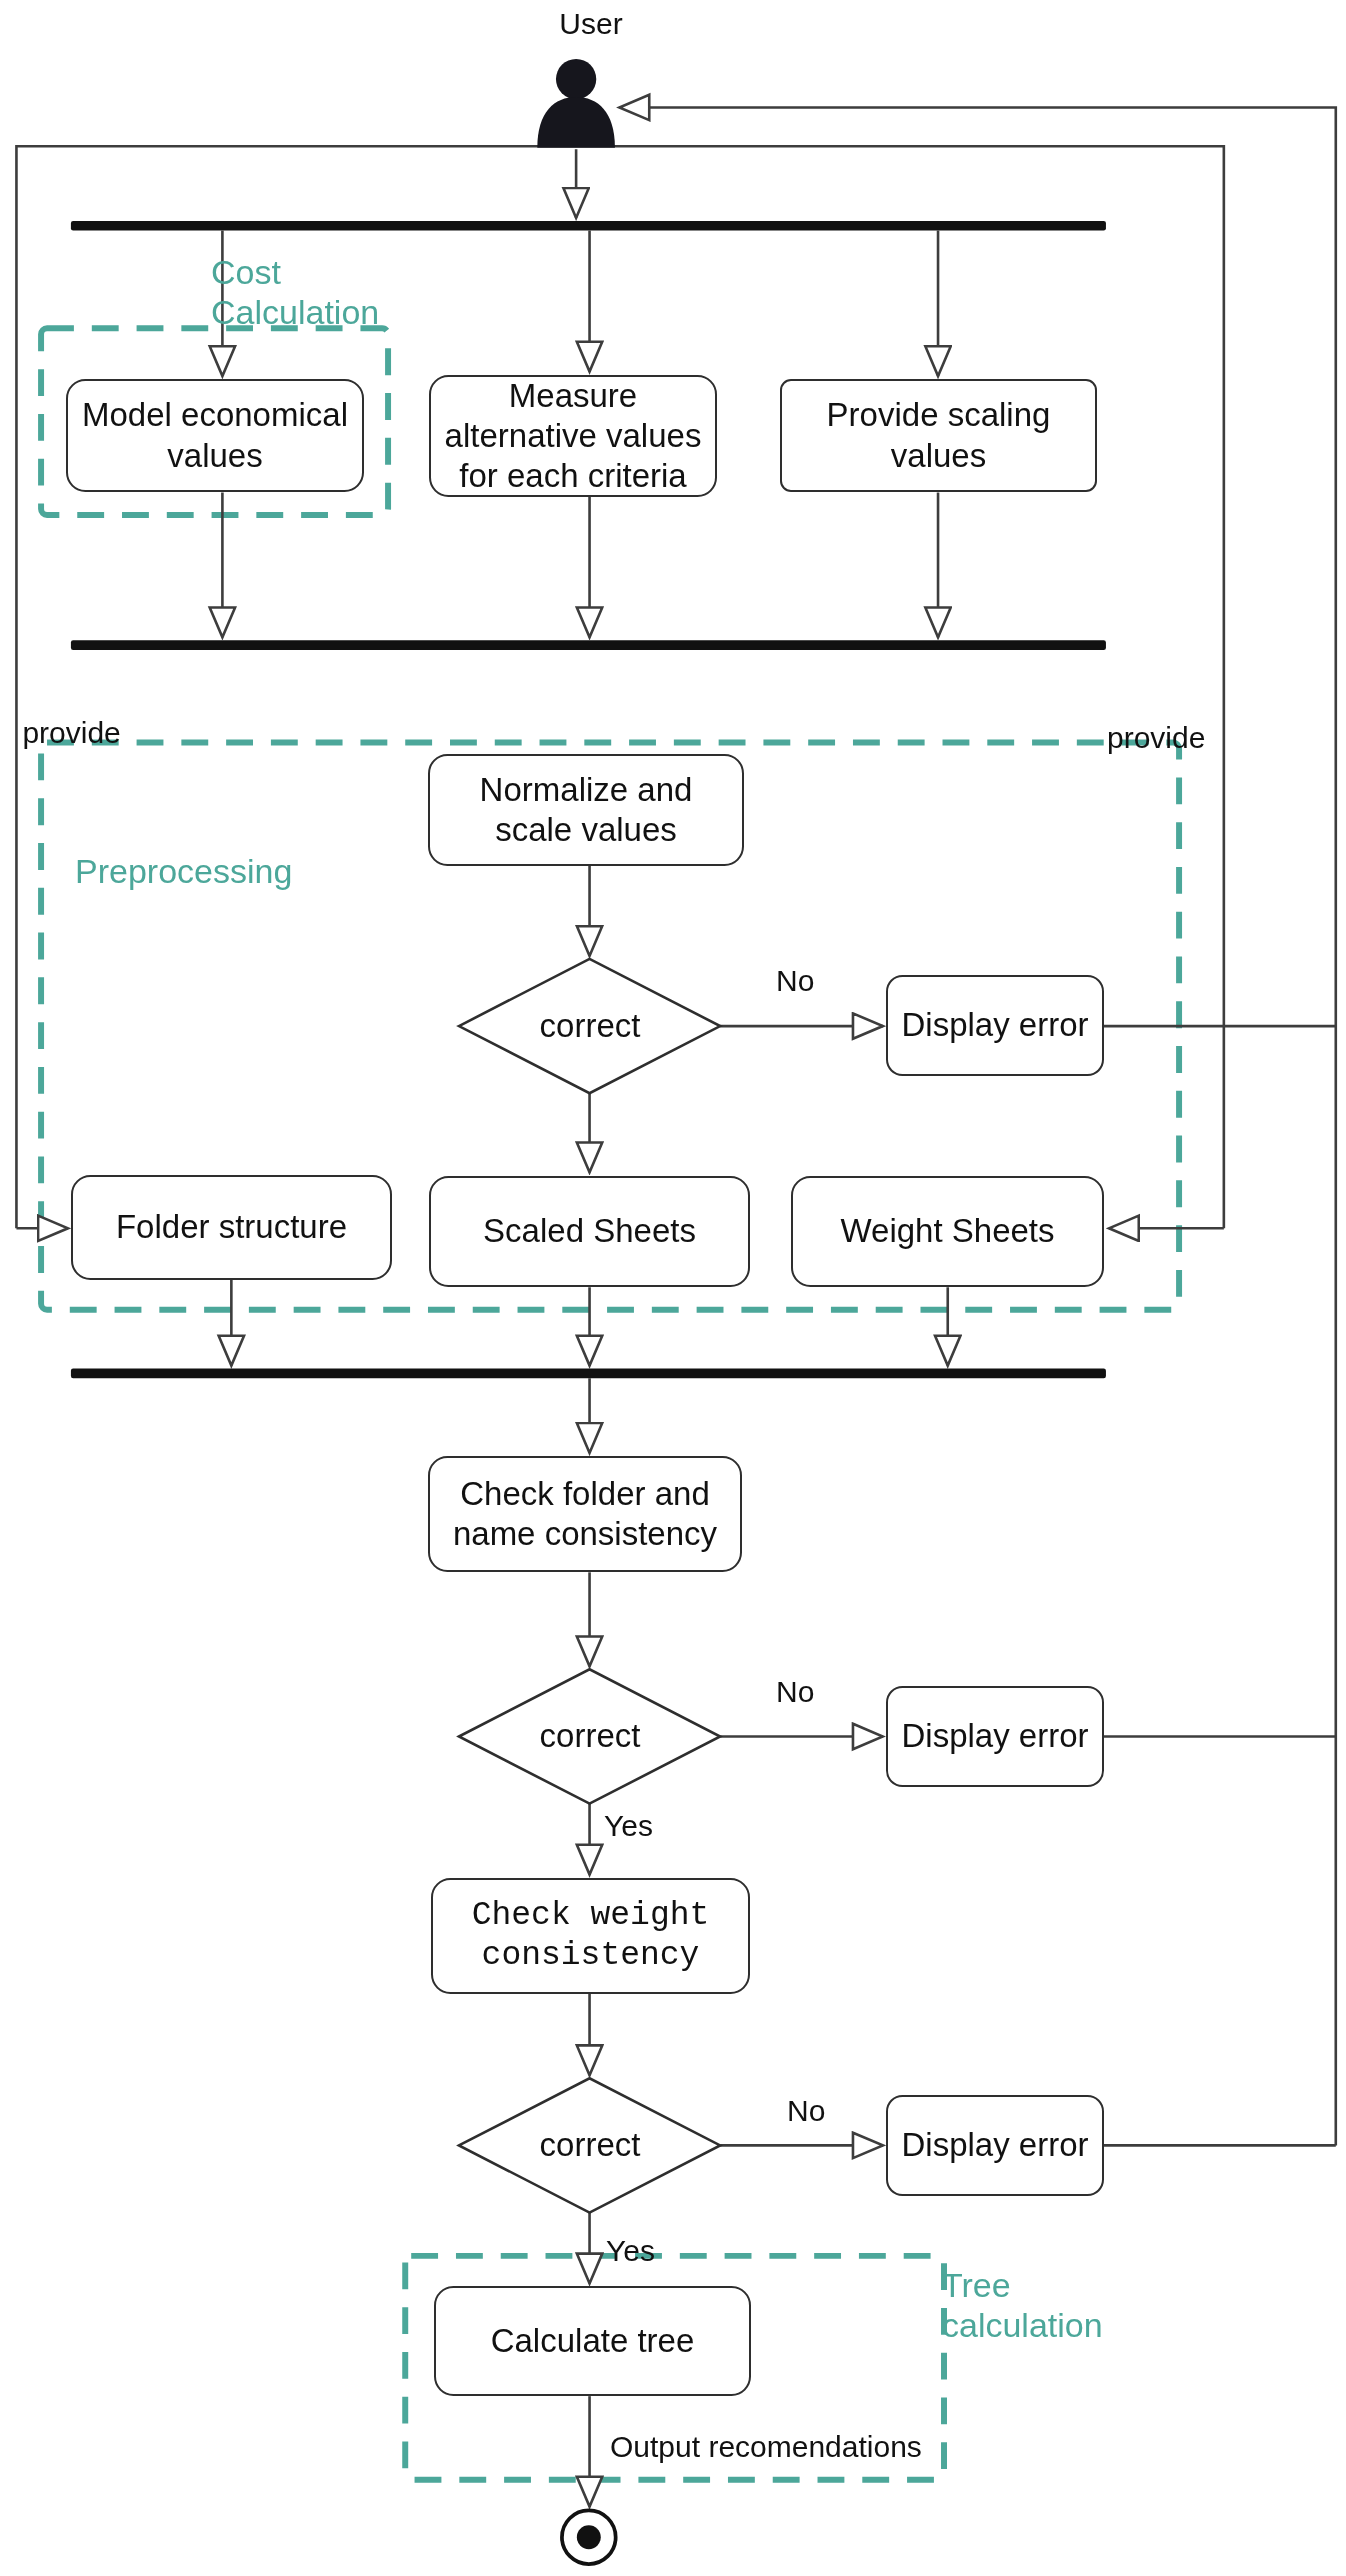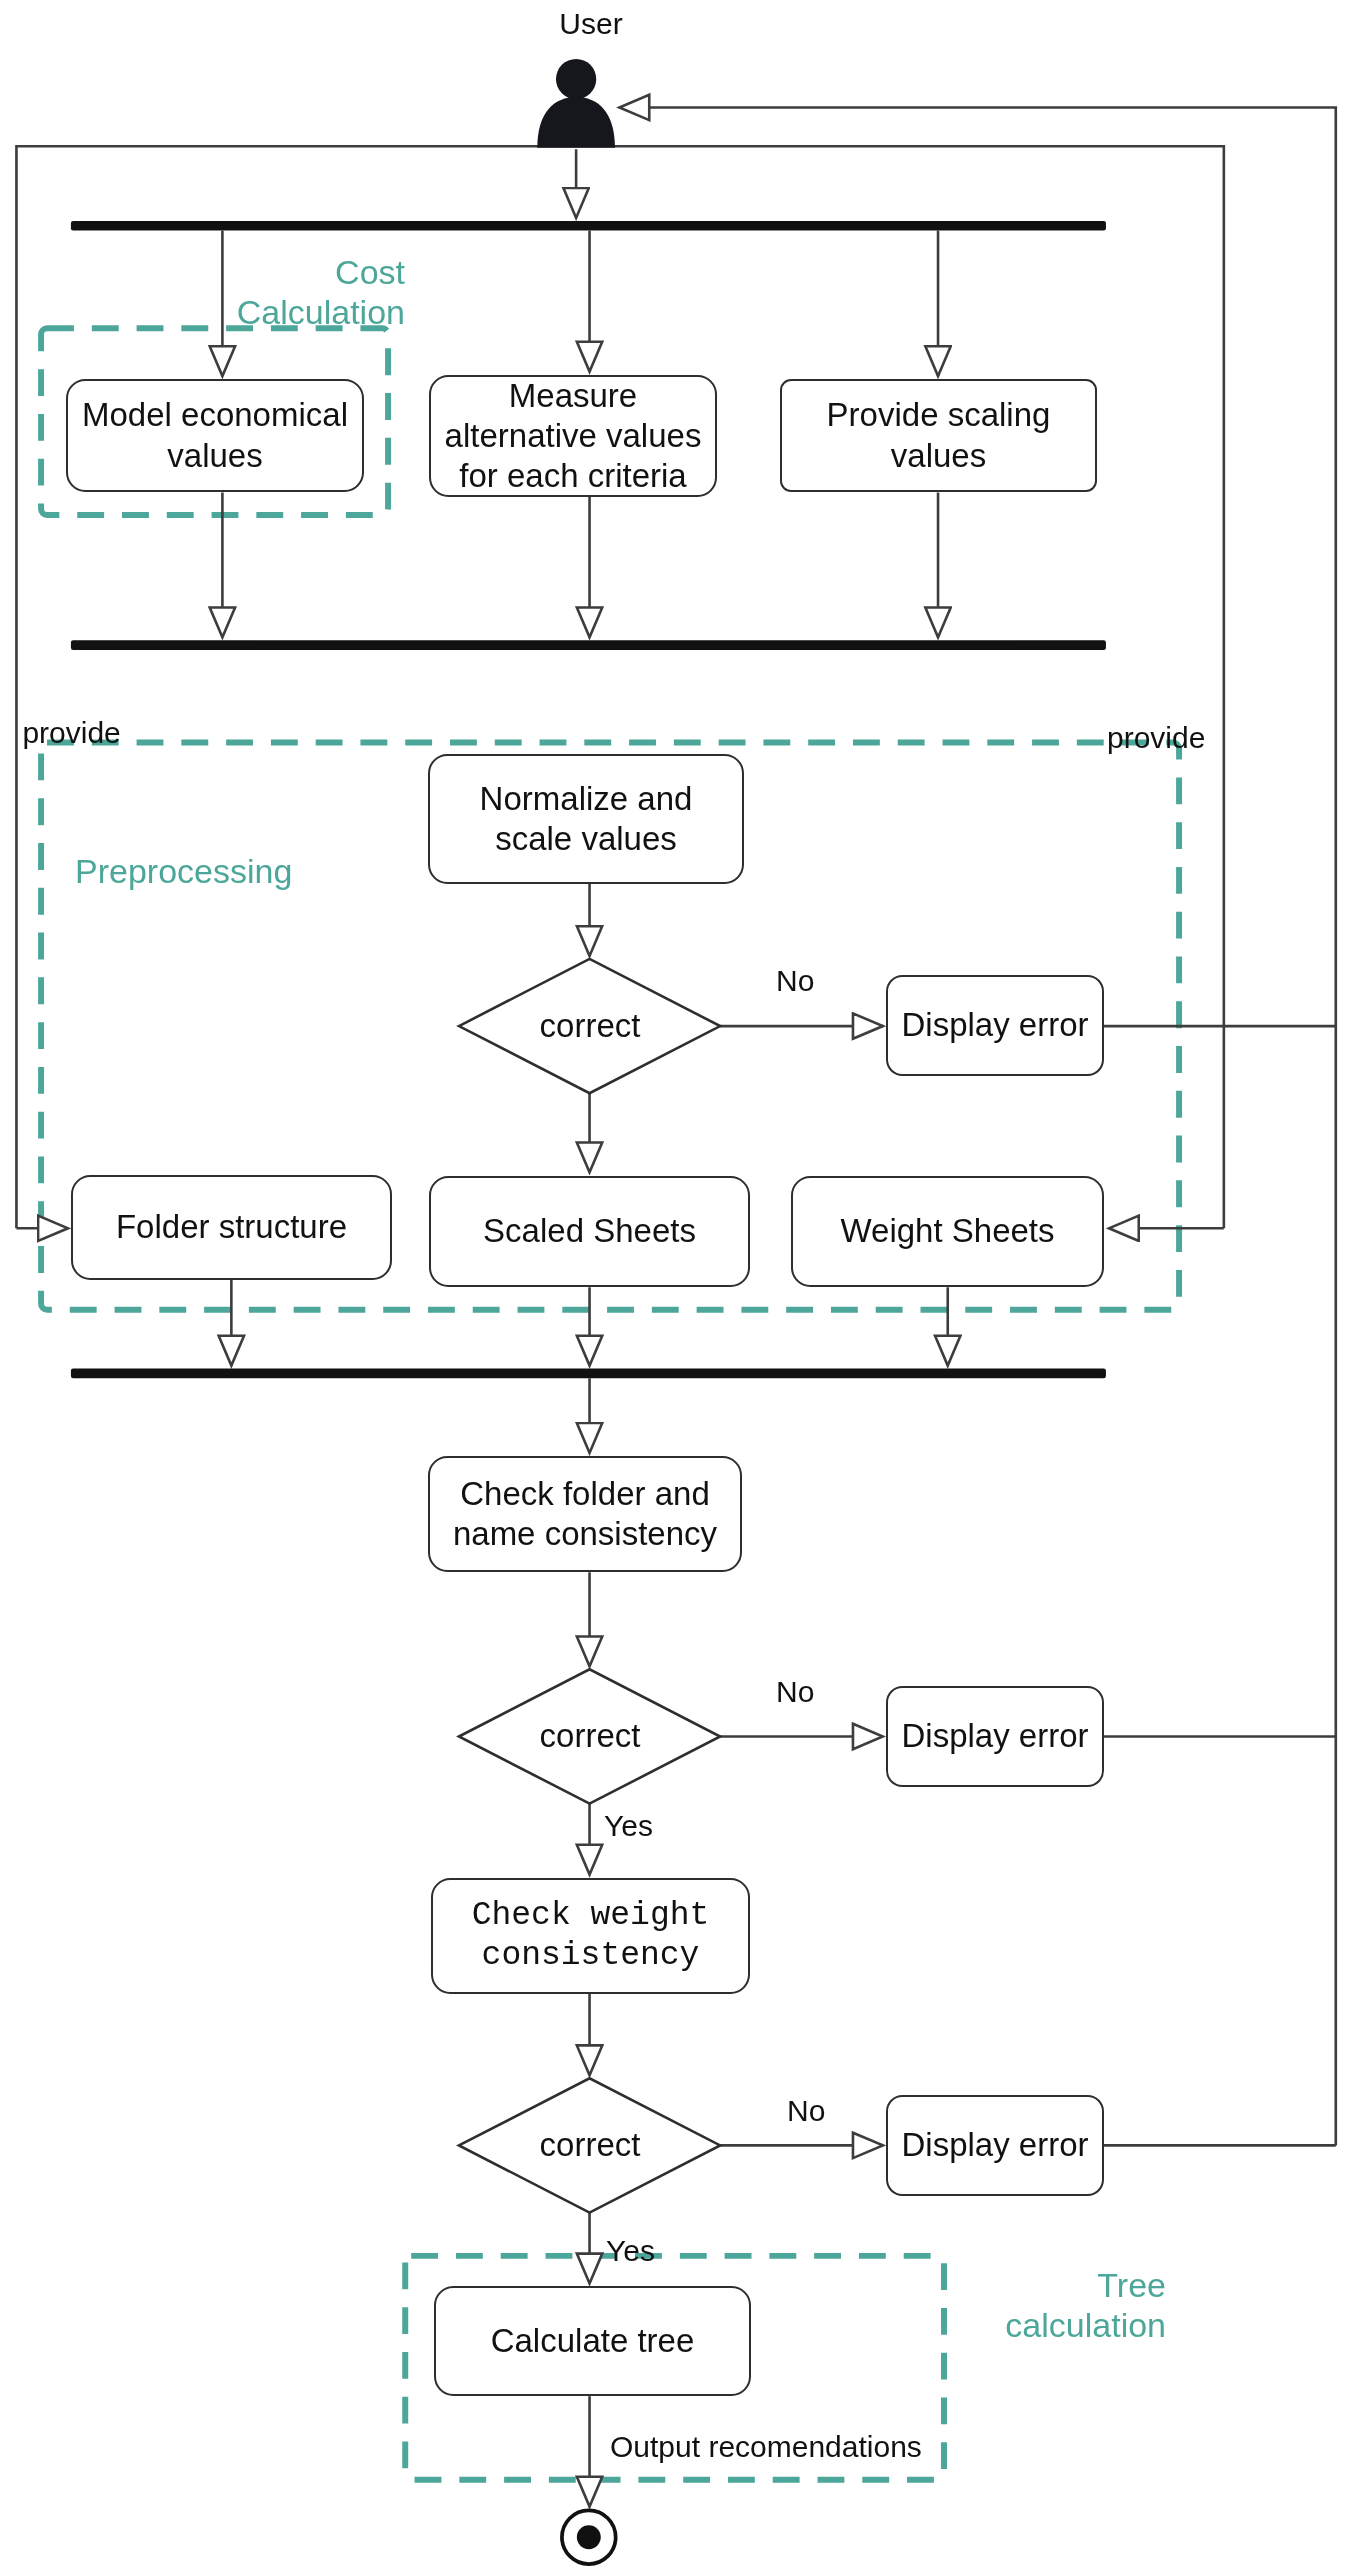--- a/index.html
+++ b/index.html
@@ -25,21 +25,21 @@
     display:flex;align-items:center;justify-content:center;
     text-align:center;
     font-size:33px;line-height:1.22;color:var(--text);
     padding:4.5px 10.4px;
   }
   
   .lbl{position:absolute;font-size:30px;color:var(--text);white-space:nowrap;}
   .lbl.centered{transform:translate(-50%,-50%);margin-left:14px;}
   .group-lbl{
     position:absolute;color:var(--accent);
-    font-size:34px;line-height:1.18;text-align:right;
+    font-size:34px;line-height:1.18;text-align:left;
   }
   .diamond-lbl{
     position:absolute;transform:translate(-50%,-50%);
     font-size:33px;color:var(--text);white-space:nowrap;
   }
   .wrap{white-space:normal;}
 </style>
 </head>
 <body>
 
@@ -128,21 +128,21 @@
   </div>
 
   <div class="box" style="left:429px;top:375px;width:288px;height:122px;">
     <span class="wrap">Measure alternative values for each criteria</span>
   </div>
 
   <div class="box" style="left:780px;top:379px;width:317px;height:113px;border-radius:11px;">
     <span class="wrap">Provide scaling values</span>
   </div>
 
-  <div class="box" style="left:428px;top:754px;width:316px;height:130px;">
+  <div class="box" style="left:428px;top:754px;width:316px;height:112px;">
     <span class="wrap">Normalize and scale values</span>
   </div>
 
   <div class="box" style="left:886px;top:975px;width:218px;height:101px;border-radius:16.4px;">
     <span class="wrap">Display error</span>
   </div>
 
   <div class="box" style="left:71px;top:1175px;width:321px;height:105px;">
     <span class="wrap">Folder structure</span>
   </div>

